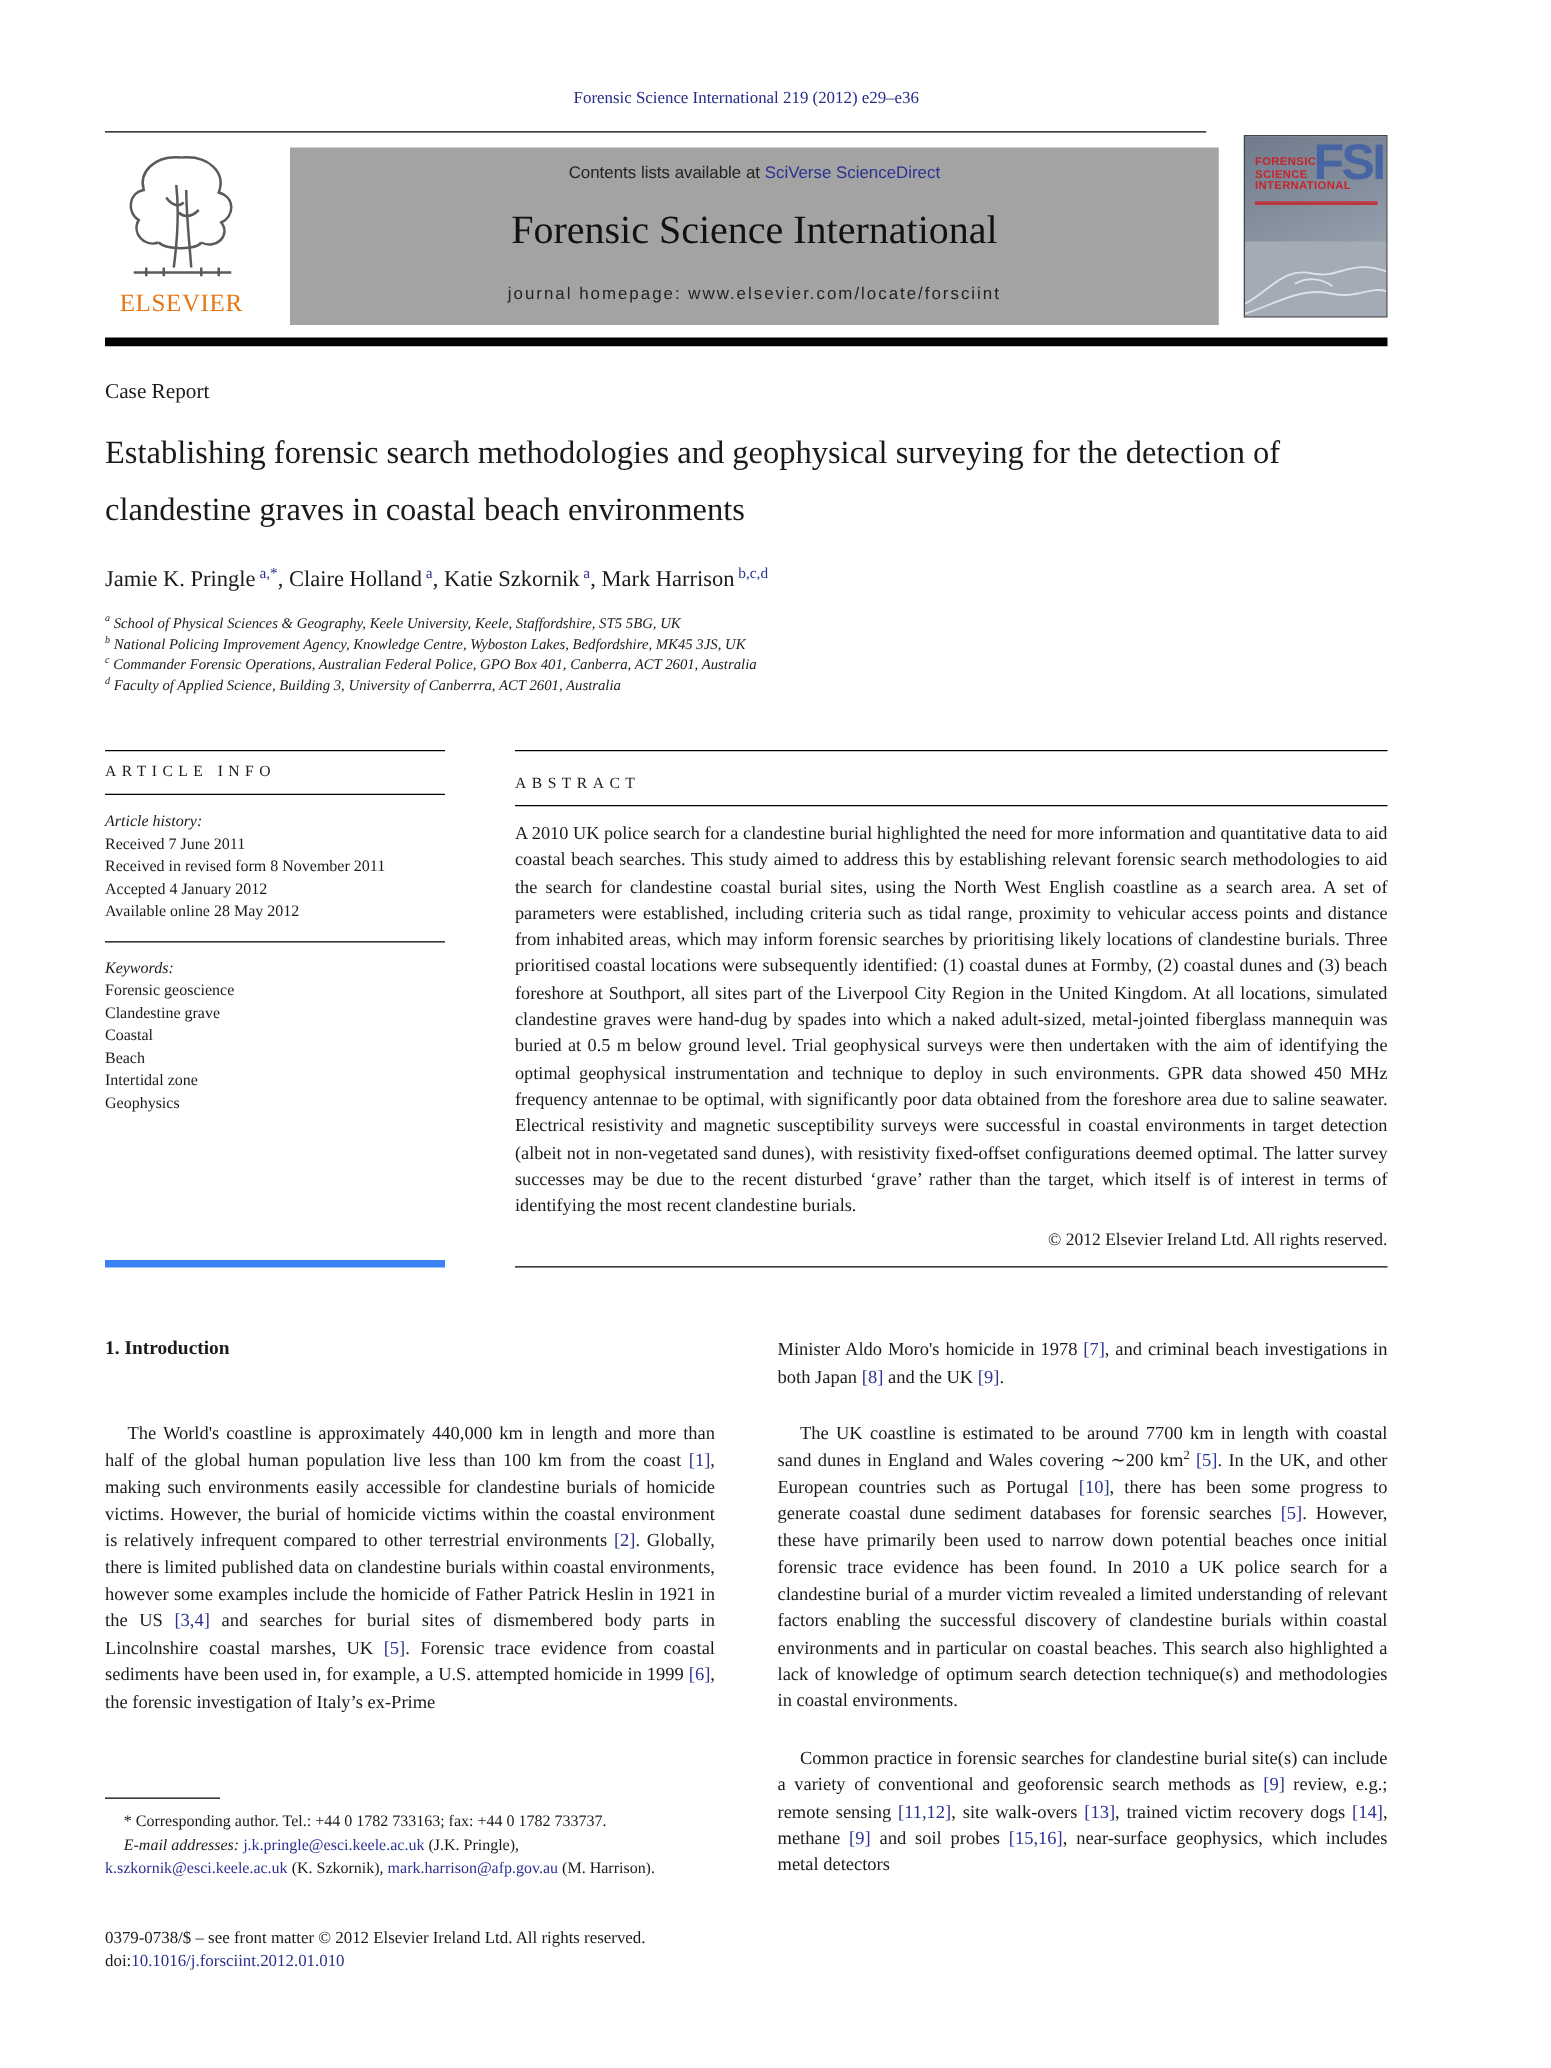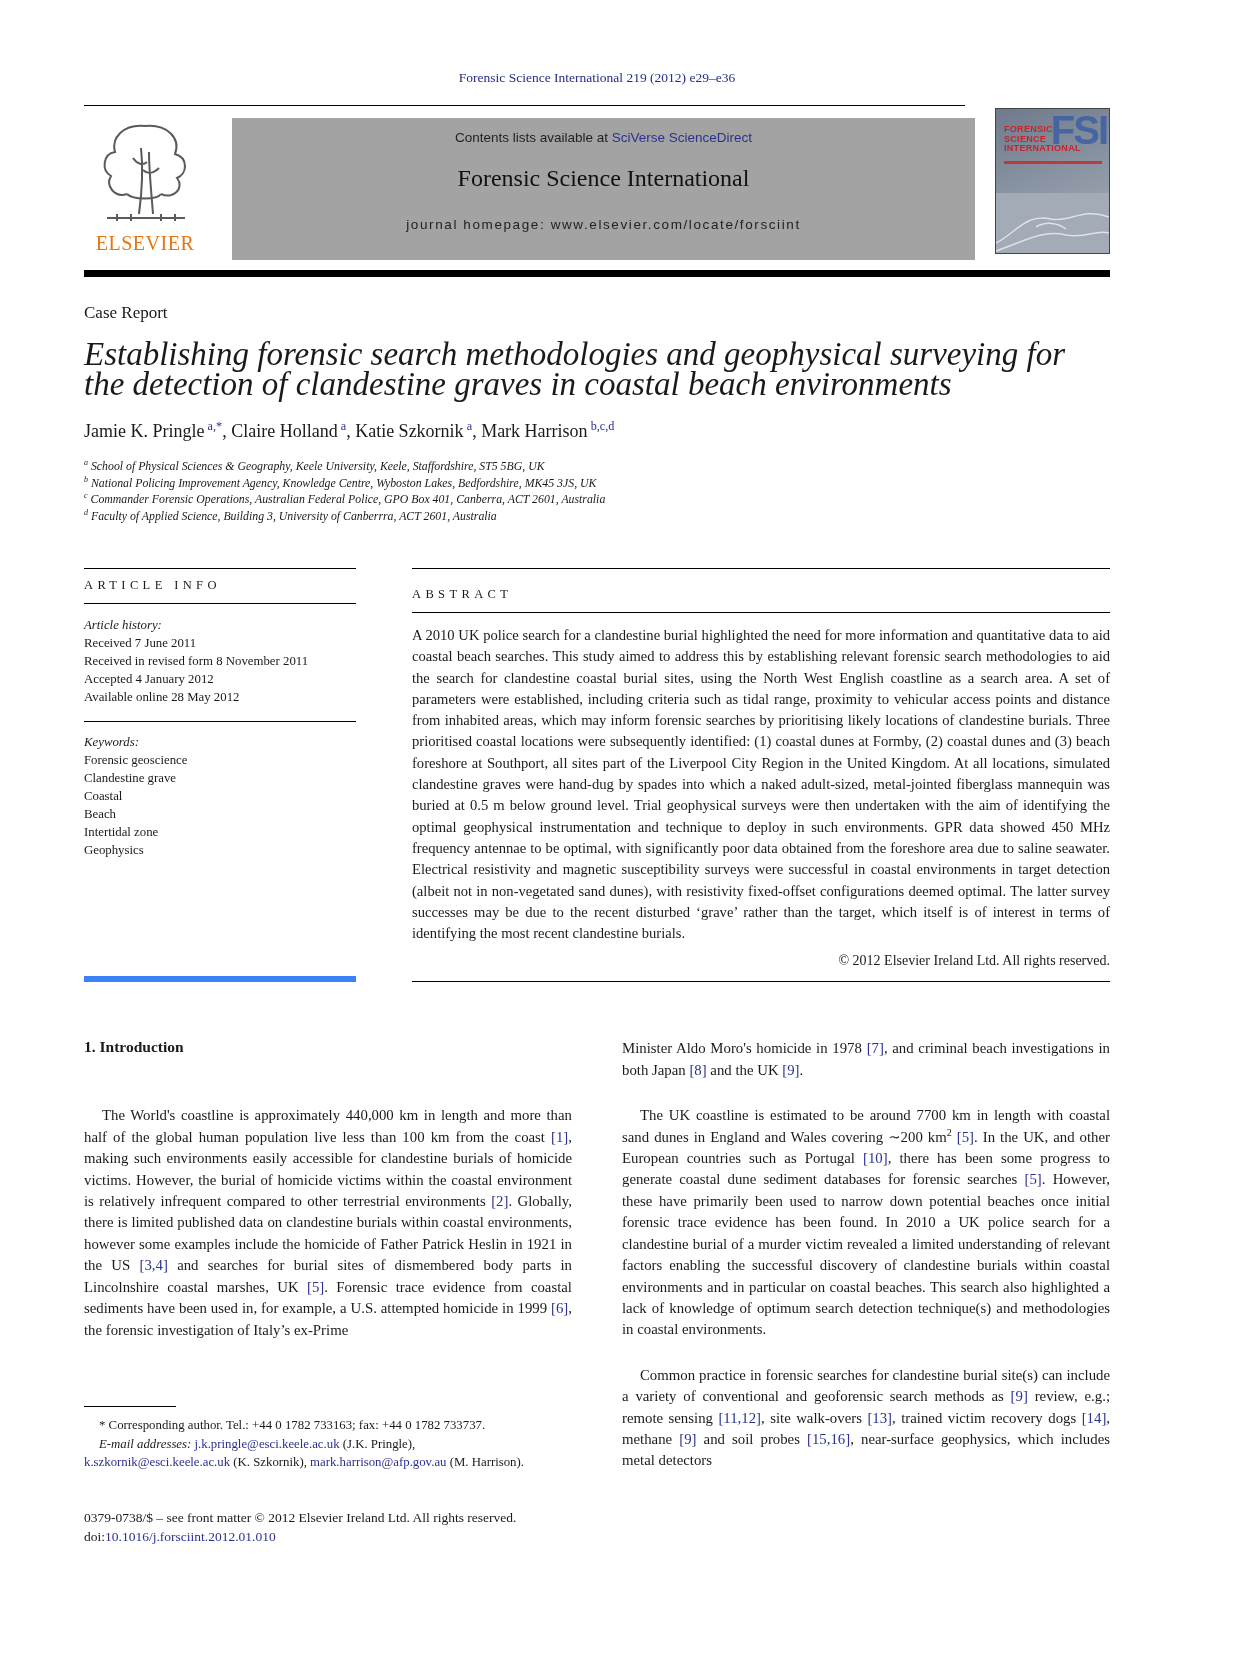--- a/index.html
+++ b/index.html
@@ -29,21 +29,21 @@
   .elsevier svg{display:block;margin:0 auto;}
   .els-word{
     font-family:"Liberation Serif",serif;
     font-size:20px;color:#e87511;letter-spacing:0.5px;margin-top:2px;
   }
   .banner{
     flex:1;margin-right:20px;background:#a3a3a3;
     text-align:center;box-sizing:border-box;padding-top:12px;
   }
   .contents-line{font-family:"Liberation Sans",sans-serif;font-size:13.5px;color:#222;}
-  .banner-title{font-size:24px;margin-top:20px;color:#111;}
+  .banner-title{font-size:32px;margin-top:20px;color:#111;}
   .homepage-line{
     font-family:"Liberation Sans",sans-serif;font-size:13.5px;
     letter-spacing:1.6px;margin-top:25px;color:#222;
   }
   .cover{
     width:115px;height:146px;margin-top:-10px;
     background:linear-gradient(160deg,#6f7b8c 0%,#8d97a5 55%,#aab2bc 100%);
     border:1px solid #444;box-sizing:border-box;position:relative;overflow:hidden;
   }
   .cover-titles{
@@ -55,22 +55,22 @@
     position:absolute;top:2px;right:2px;
     font-family:"Liberation Sans",sans-serif;font-weight:bold;
     font-size:40px;line-height:38px;color:#3f5fa5;opacity:0.85;letter-spacing:-2px;
   }
   .cover-bar{position:absolute;top:52px;left:8px;width:98px;height:3px;background:#c8242b;opacity:0.8;}
   .cover svg{position:absolute;bottom:0;left:0;}
   .black-bar{height:7px;background:#000;margin-top:10px;}
   
   .case-report{font-size:17px;margin-top:26px;}
   .title{
-    font-size:33px;line-height:30px;font-weight:normal;
-    margin:16px 0 0 0;max-width:1010px;font-style:italic;
+    font-size:26px;line-height:46px;font-weight:normal;
+    margin:16px 0 0 0;max-width:1010px;
   }
   .authors{font-size:18px;margin-top:22px;}
   .affs{margin-top:16px;font-style:italic;font-size:11.8px;line-height:16.5px;}
   
   .infoblock{display:flex;margin-top:44px;align-items:stretch;}
   .info-col{
     width:272px;margin-right:56px;flex:none;box-sizing:border-box;
     border-top:1px solid #000;border-bottom:6px solid #3b82f6;
     padding:9px 0 14px;
   }

